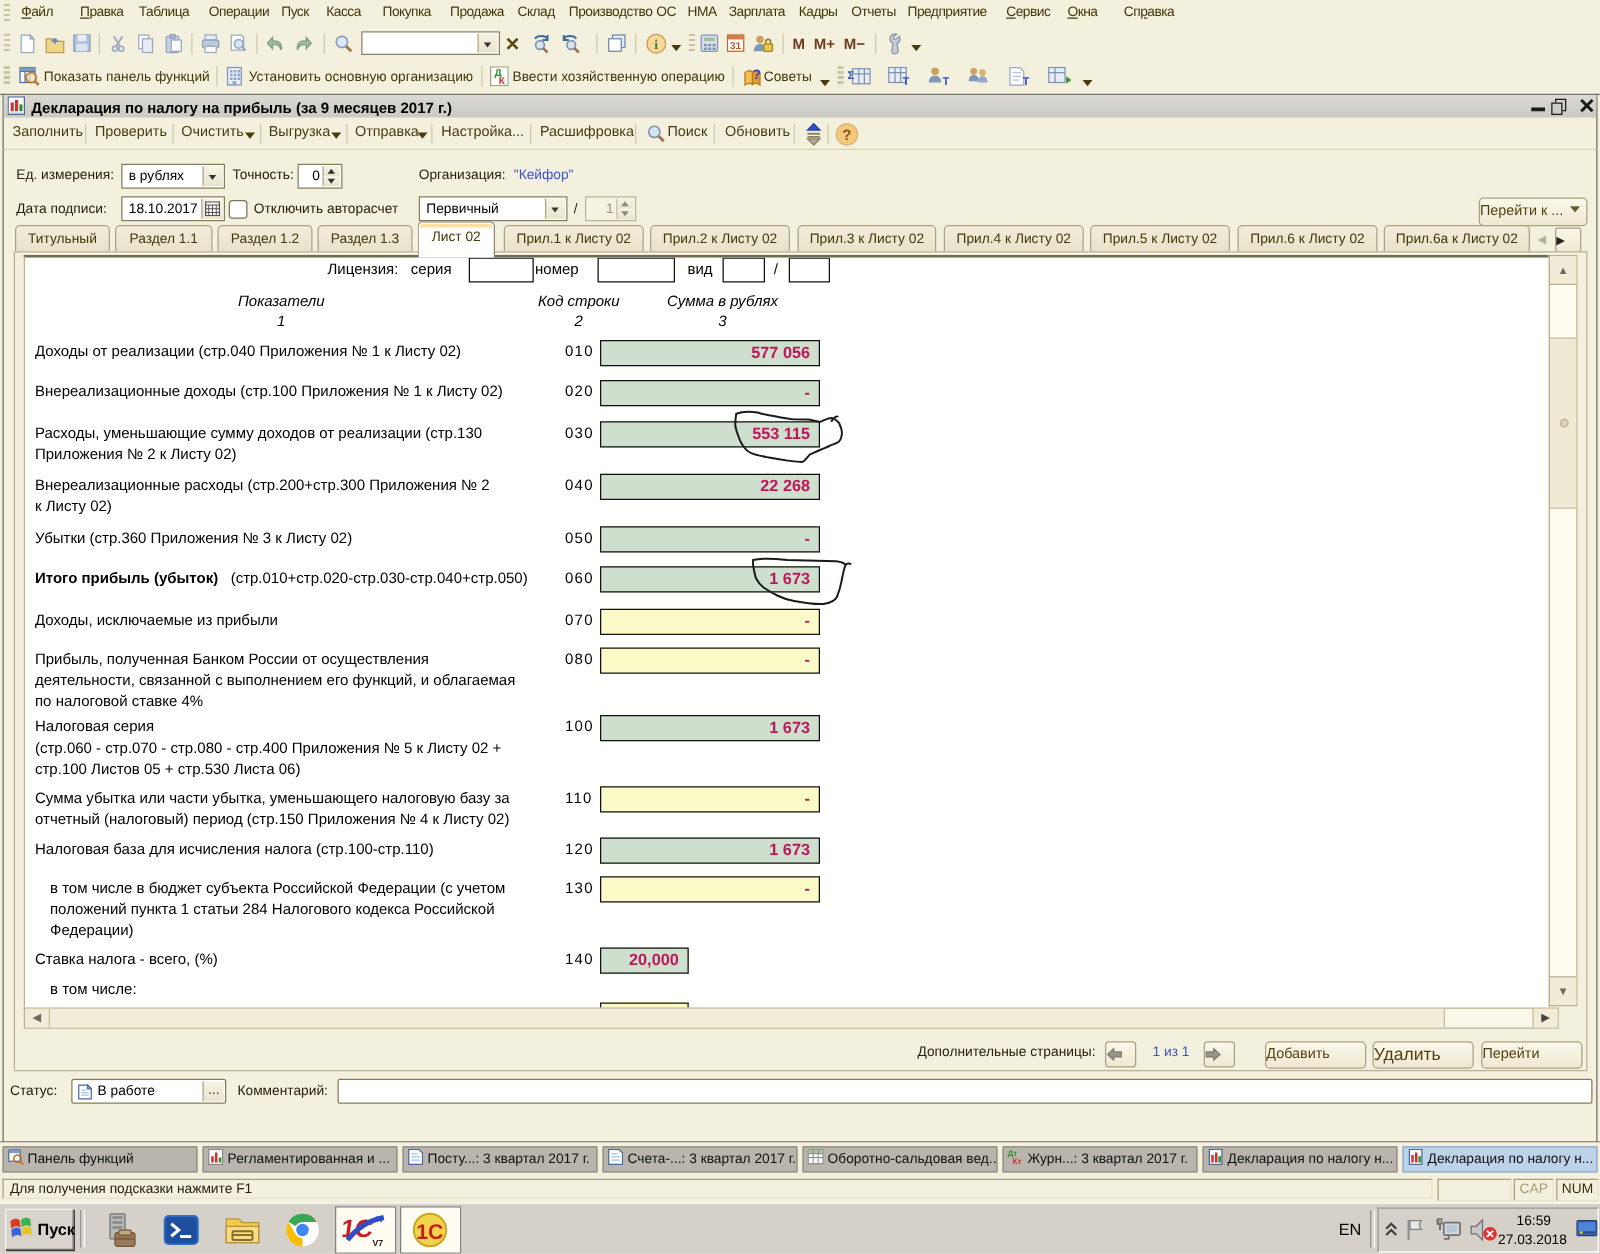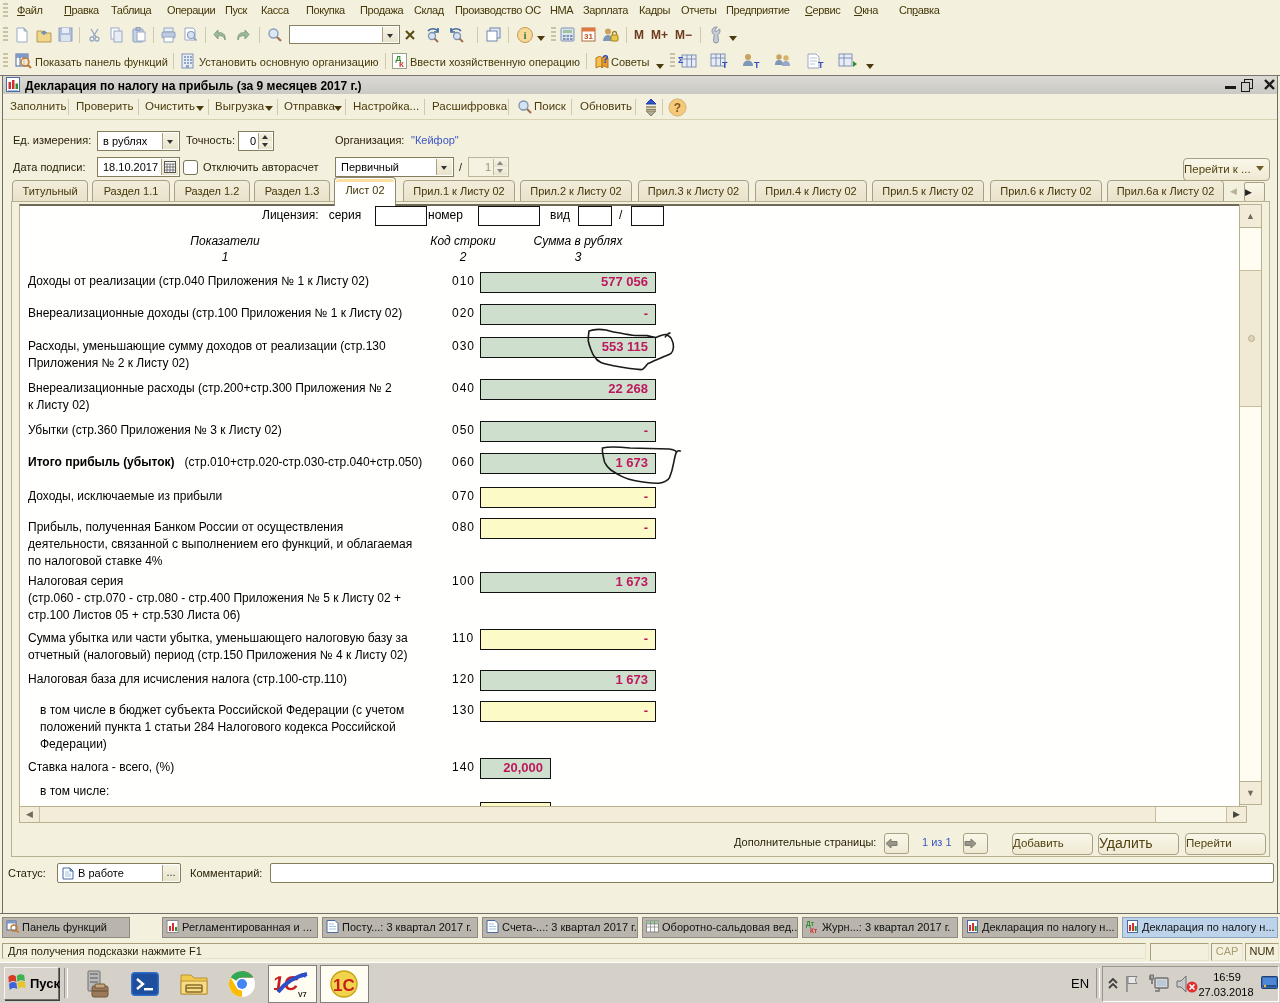--- a/index.html
+++ b/index.html
@@ -498,21 +498,21 @@
         </svg>
     <span class="a" style="left:20px;top:3px;color:#000">В работе</span>
     <div class="a" style="right:1px;top:1px;width:16px;height:16px;background:linear-gradient(#F7F3E4,#E9E3CC);border-left:1px solid #A9A183;text-align:center;line-height:14px;color:#333">...</div>
   </div>
   <span class="a" style="left:187px;top:9px">Комментарий:</span>
   <div class="dd" style="left:267px;top:5px;width:1004px;height:20px;border-radius:2px"></div>
 </div>
 
 
 <div class="a" id="mdibar" style="left:0;top:914px;width:1280px;height:26px;background:#F4F0DE">
-  <div class="mtab" style="left:2px;width:128px"><svg width="13" height="13" style="vertical-align:-2px">
+  <div class="mtab" style="left:2px;width:156px"><svg width="13" height="13" style="vertical-align:-2px">
           <rect x="1" y="1" width="9" height="9" fill="#fff" stroke="#4A6AA0"></rect>
           <rect x="1" y="1" width="9" height="2.5" fill="#7E9AC8"></rect>
           <circle cx="8" cy="8" r="3" fill="none" stroke="#C07830" stroke-width="1.3"></circle>
           <path d="M10,10 l2.5,2.5" stroke="#C07830" stroke-width="1.6"></path>
         </svg> Панель функций</div>
   <div class="mtab" style="left:162px;width:156px"><svg width="13" height="13" style="vertical-align:-2px">
           <rect x="1" y="0.5" width="11" height="12" fill="#fff" stroke="#888"></rect>
           <rect x="3" y="6" width="2" height="5" fill="#D03030"></rect>
           <rect x="6" y="3" width="2" height="8" fill="#D03030"></rect>
           <rect x="9" y="7" width="2" height="4" fill="#2E8E2E"></rect>

